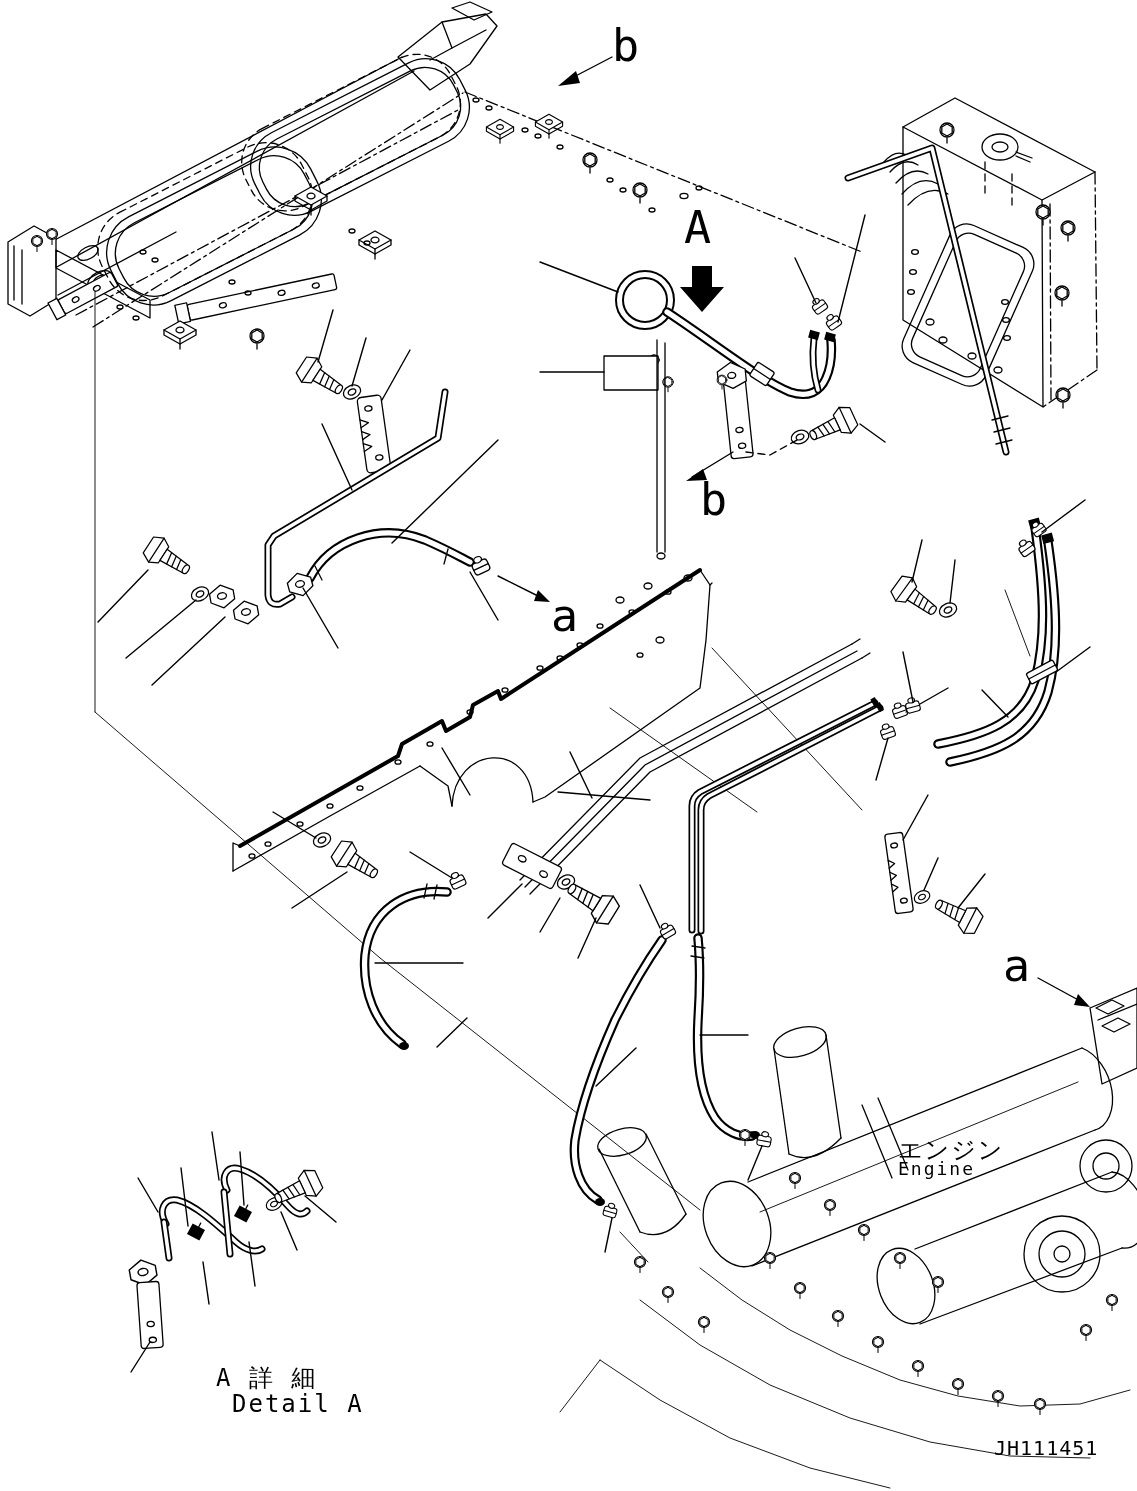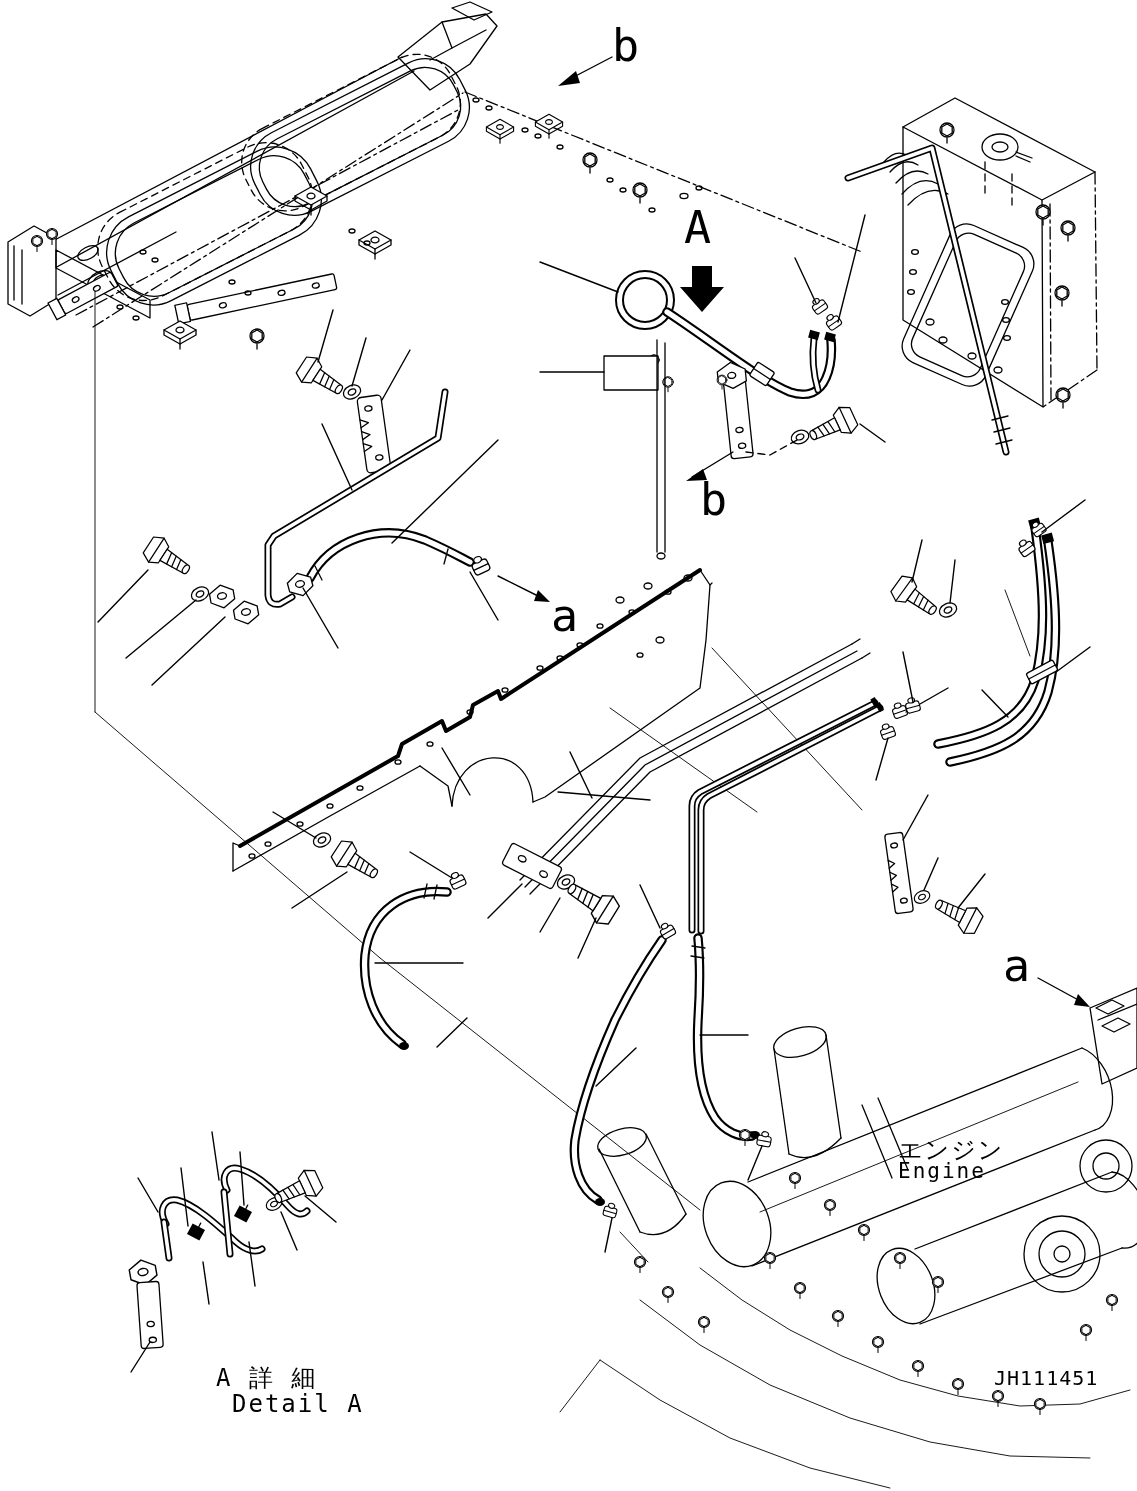--- a/index.html
+++ b/index.html
@@ -13,21 +13,21 @@
   .lead{stroke-width:1.4}
   .dd{stroke-dasharray:12 4 3 4}
   .dash{stroke-dasharray:7 5}
   .to{stroke-width:9.5}
   .ti{stroke:#fff;stroke-width:5.2}
   .t2o{stroke-width:7}
   .t2i{stroke:#fff;stroke-width:3.6}
   .lbl{position:absolute;white-space:pre;line-height:1.05}
   .big{font-size:45px}
   .med{font-size:24px;letter-spacing:2px}
-  .eng{font-size:21px;letter-spacing:2px}
+  .eng{font-size:18px;letter-spacing:2px}
   .num{font-size:20px;letter-spacing:1px}
 </style>
 </head>
 <body>
 
 <div class="canvas">
 
 <svg width="1137" height="1491" viewBox="0 0 1137 1491" stroke="#000" fill="none" stroke-width="1.3" stroke-linecap="round" stroke-linejoin="round">
 
   <defs>
@@ -542,15 +542,15 @@
 
 <div class="lbl big" style="left:612px;top:22px">b</div>
 <div class="lbl big" style="left:684px;top:204px">A</div>
 <div class="lbl big" style="left:700px;top:476px">b</div>
 <div class="lbl big" style="left:551px;top:592px">a</div>
 <div class="lbl big" style="left:1003px;top:942px">a</div>
 <div class="lbl med" style="left:898px;top:1138px">エンジン</div>
 <div class="lbl eng" style="left:898px;top:1160px">Engine</div>
 <div class="lbl med" style="left:216px;top:1366px">A 詳 細</div>
 <div class="lbl med" style="left:232px;top:1392px">Detail A</div>
-<div class="lbl num" style="left:994px;top:1368px">JH111451</div>
+<div class="lbl num" style="left:994px;top:1438px">JH111451</div>
 
 </div>
 
 </body></html>

